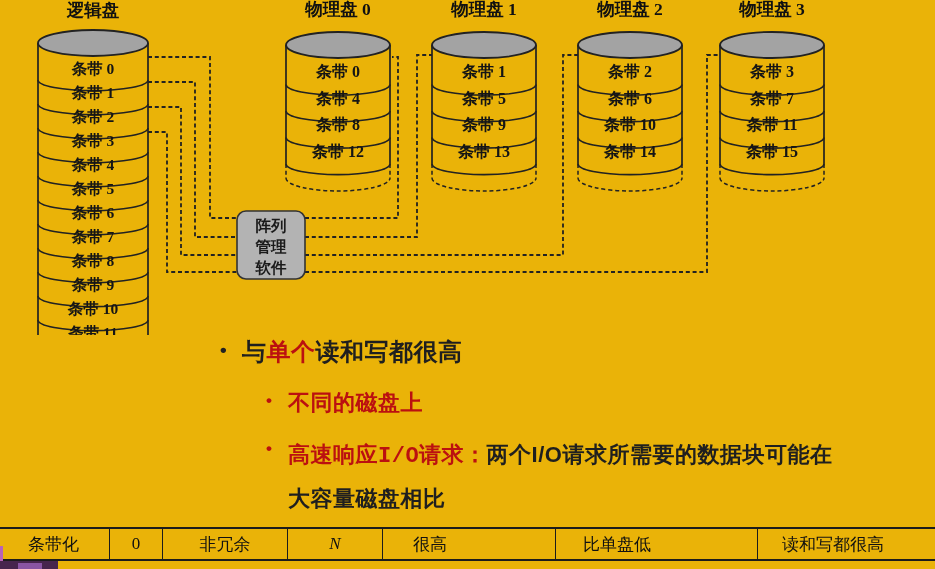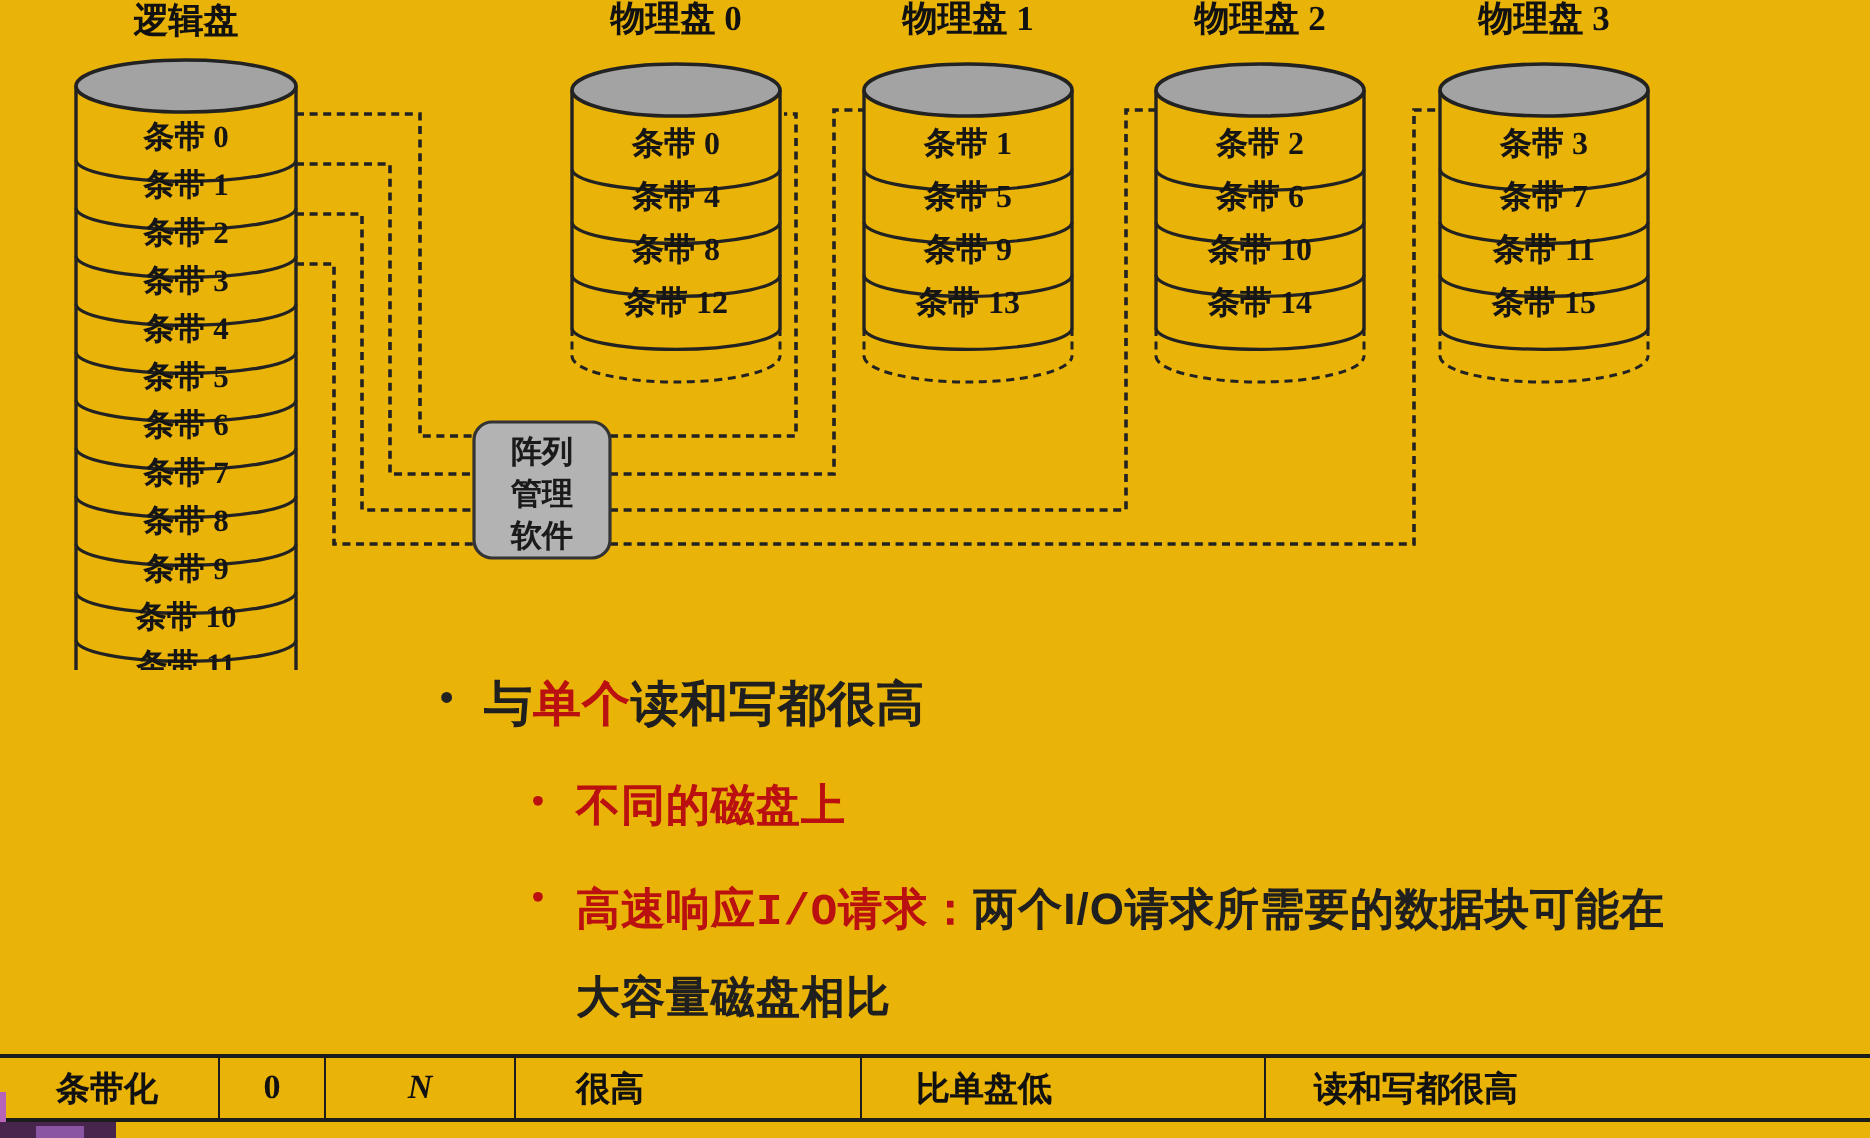--- a/index.html
+++ b/index.html
@@ -17,21 +17,21 @@
   .b3{left:266px;top:434px;font-size:22px;font-weight:700;letter-spacing:.5px;}
   .b3 .dot{font-size:17px;padding-top:5px;color:var(--red);}
   .b3 .lines{line-height:42px;max-width:640px;}
   .red{color:var(--red);font-family:Liberation Mono, monospace;}
   .black{color:#1f1f1f;}
   
   .raid-table{
     position:absolute;left:0;top:527px;width:935px;height:34px;
     border-top:2px solid #1c1c1c;border-bottom:2px solid #1c1c1c;
     display:flex;box-sizing:border-box;
-    font-family:"Liberation Serif",serif;font-weight:700;font-size:17px;color:#111;
+    font-family:"Liberation Serif",serif;font-weight:400;font-size:17px;color:#111;
   }
   .raid-table .cell{
     box-sizing:border-box;border-right:1.6px solid #1c1c1c;
     display:flex;align-items:center;height:100%;
   }
   .raid-table .cell:last-child{border-right:none;text-align:right;}
   .cell.c1{width:110px;padding-left:28px;}
   .cell.c2{width:53px;justify-content:center;}
   .cell.c3{width:125px;justify-content:center;}
   .cell.c4{width:95px;justify-content:center;font-style:italic;font-family:"Liberation Serif",serif;}
@@ -188,20 +188,21 @@
     <span class="dot">•</span>
     <span class="lines">
       <span class="red">高速响应I/O请求：</span><span class="black">两个I/O请求所需要的数据块可能在</span><br>
       <span class="black">大容量磁盘相比</span>
     </span>
   </div>
 
   <div class="raid-table">
     <div class="cell c1">条带化</div>
     <div class="cell c2">0</div>
+    <div class="cell c3">非冗余</div>
     <div class="cell c4">N</div>
     <div class="cell c6">很高</div>
     <div class="cell c5">比单盘低</div>
     <div class="cell c7">读和写都很高</div>
   </div>
 
   <div class="purple-edge"></div>
   <div class="purple-bar"></div>
   <div class="purple-bar-inner"></div>
 

